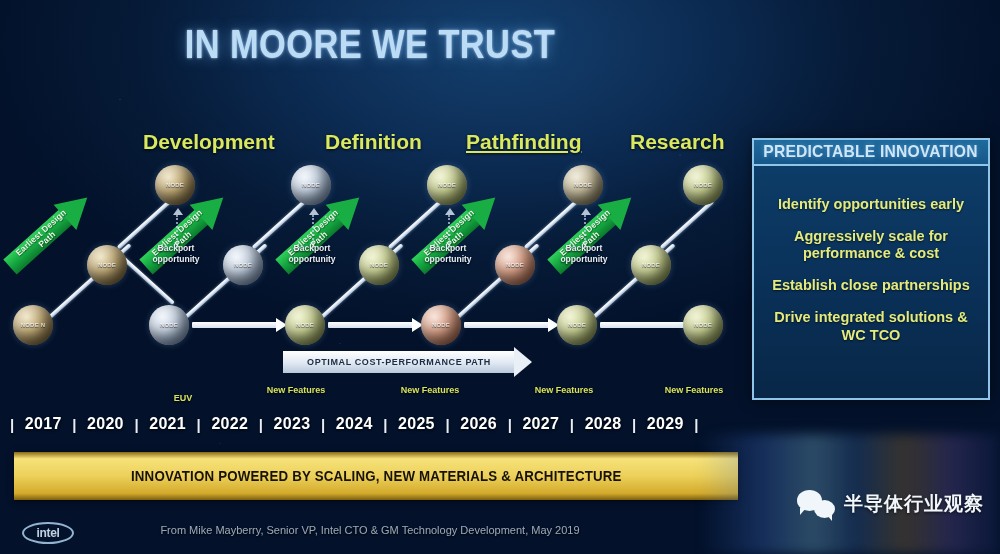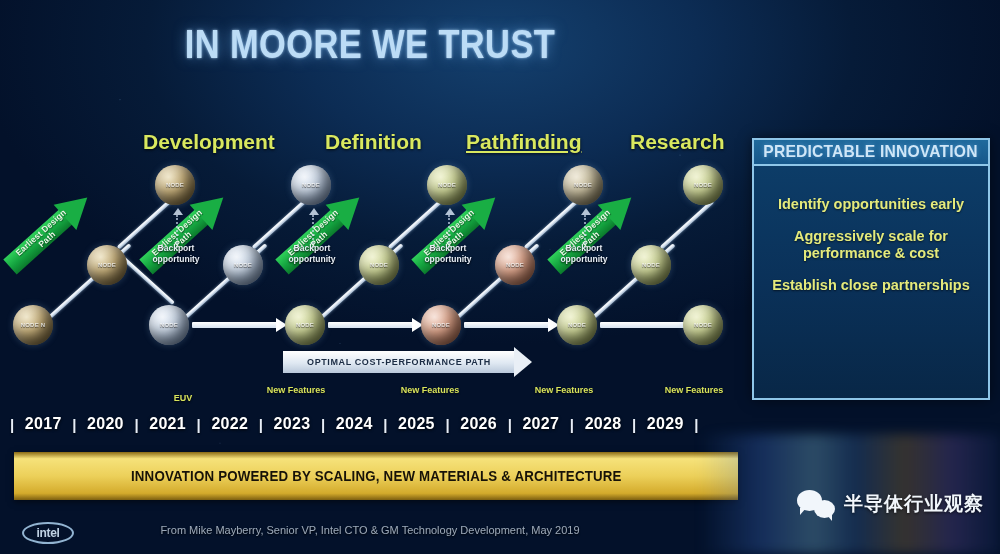--- a/index.html
+++ b/index.html
@@ -433,20 +433,21 @@
   </div>
 
   <div class="panel">
     <div class="panel-head">
       <span>PREDICTABLE INNOVATION</span>
     </div>
     <div class="panel-body">
       <div class="bullet">Identify opportunities early</div>
       <div class="bullet">Aggressively scale for performance &amp; cost</div>
       <div class="bullet">Establish close partnerships</div>
+      <div class="bullet">Drive integrated solutions &amp; WC TCO</div>
     </div>
   </div>
 
   <div class="banner">
     <span>INNOVATION POWERED BY SCALING, NEW MATERIALS &amp; ARCHITECTURE</span>
   </div>
 
   <div class="footer">From Mike Mayberry, Senior VP, Intel CTO &amp; GM Technology Development, May 2019</div>
   <div class="intel-logo">intel</div>
 

